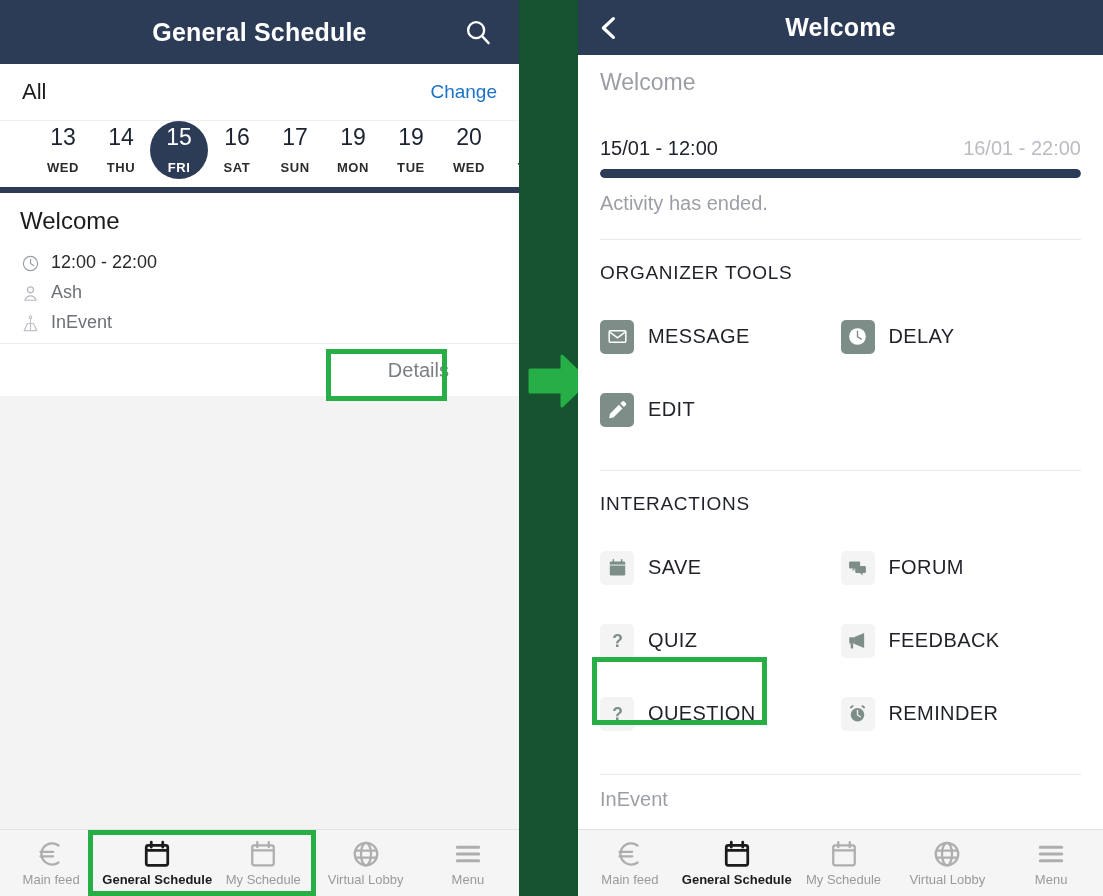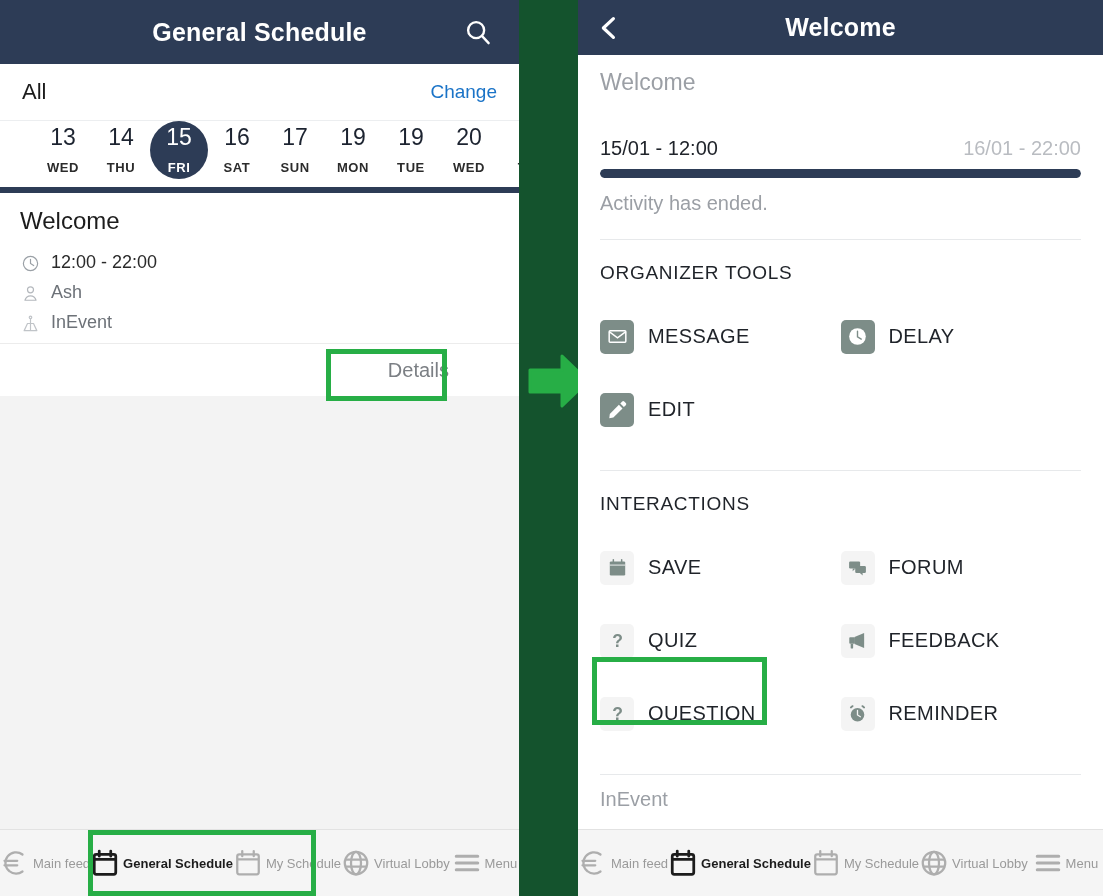--- a/index.html
+++ b/index.html
@@ -67,21 +67,21 @@
   }
   .left-empty { flex: 1; background: #f3f3f3; }
 
   
   .bottomnav {
     position: absolute; left: 0; bottom: 0; width: 100%; height: 67px;
     background: #f5f5f5; border-top: 1px solid #e2e2e2;
     display: flex; align-items: center;
   }
   .nav-item {
-    flex: 1; display: flex; flex-direction: row; align-items: center;
+    flex: 1; display: flex; flex-direction: column; align-items: center;
     justify-content: center; gap: 3px; height: 100%;
   }
   .nav-ico { height: 30px; display: flex; align-items: flex-end; justify-content: center; }
   .nav-label { font-size: 13px; color: #9a9a9a; white-space: nowrap; }
   .nav-item.active .nav-label { color: #1c1c1c; font-weight: bold; }
   .hl-nav {
     position: absolute; left: 88px; bottom: 0px; width: 228px; height: 66px;
     border: 5px solid #27ae46; pointer-events: none;
   }
 

